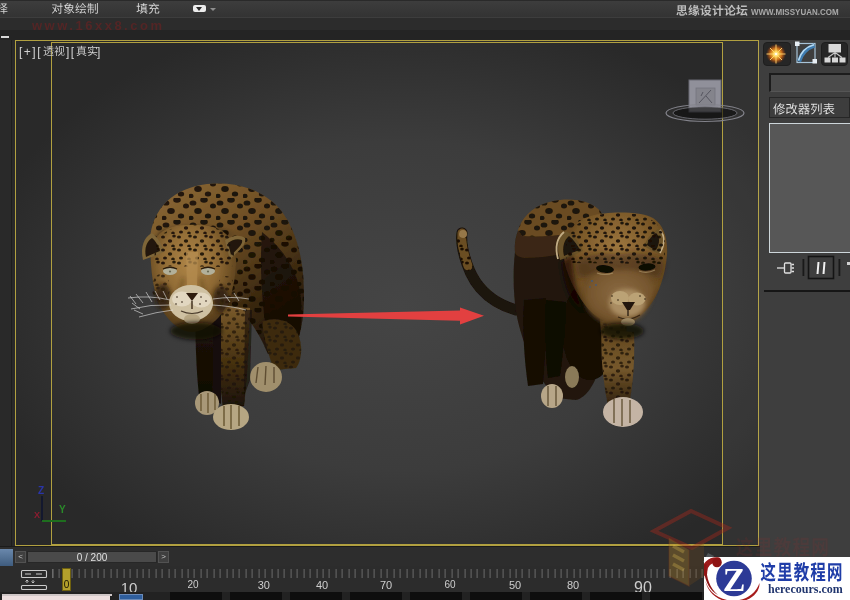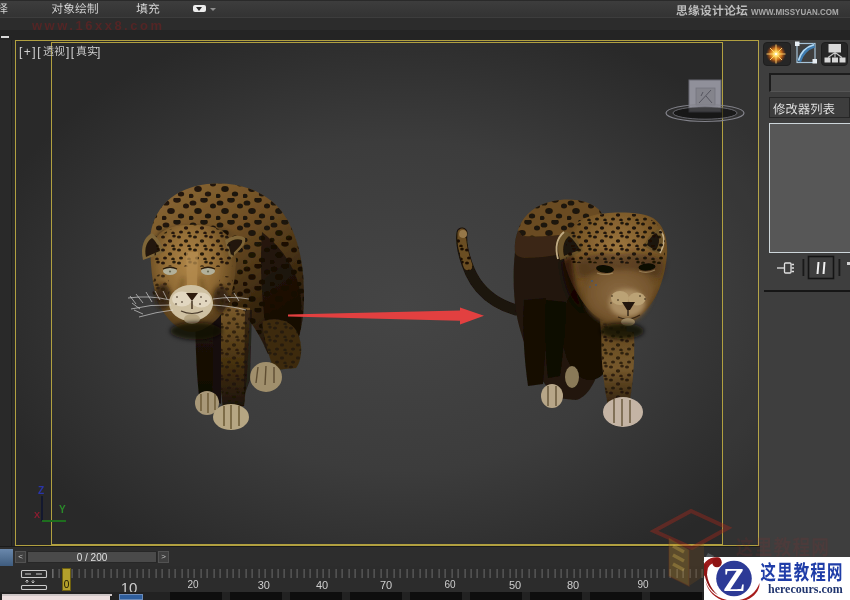--- a/index.html
+++ b/index.html
@@ -325,21 +325,21 @@
   </svg>
 <div class="abs" style="left:52px;top:569px;width:708px;height:9px;background:repeating-linear-gradient(90deg,#6a6a6a 0px,#6a6a6a 1px,transparent 1px,transparent 6.43px);background-position:0.6px 0"></div>
 <div class="abs" style="left:117px;top:579px;width:24px;text-align:center;font-size:15px;color:#cdcdcd">10</div>
 <div class="abs" style="left:181px;top:579px;width:24px;text-align:center;font-size:10px;color:#cdcdcd">20</div>
 <div class="abs" style="left:246px;top:579px;width:24px;text-align:right;font-size:11px;color:#cdcdcd">30</div>
 <div class="abs" style="left:310px;top:579px;width:24px;text-align:center;font-size:11px;color:#cdcdcd">40</div>
 <div class="abs" style="left:374px;top:579px;width:24px;text-align:center;font-size:11px;color:#cdcdcd">70</div>
 <div class="abs" style="left:438px;top:579px;width:24px;text-align:center;font-size:10px;color:#cdcdcd">60</div>
 <div class="abs" style="left:503px;top:579px;width:24px;text-align:center;font-size:11px;color:#cdcdcd">50</div>
 <div class="abs" style="left:567px;top:579px;width:24px;text-align:left;font-size:11px;color:#cdcdcd">80</div>
-<div class="abs" style="left:631px;top:579px;width:24px;text-align:center;font-size:10px;color:#cdcdcd">90</div>
+<div class="abs" style="left:631px;top:579px;width:24px;text-align:center;font-size:16px;color:#cdcdcd">90</div>
 <div class="abs" style="left:62px;top:568px;width:9px;height:23px;background:#b3a02c;border:1px solid #6e600f;color:#151200;font-size:10px;line-height:32px;text-align:center">0</div>
 <div class="abs" style="left:0;top:592px;width:850px;height:8px;background:#222"></div>
 <div class="abs" style="left:2px;top:594px;width:110px;height:2px;background:#cfc7c7"></div>
 <div class="abs" style="left:2px;top:596px;width:108px;height:4px;background:#eddfdf"></div>
 <div class="abs" style="left:119px;top:594px;width:24px;height:6px;background:#2f5f9e;border:1px solid #6a8ab8"></div>
 <div class="abs" style="left:170px;top:592px;width:52px;height:8px;background:#0e0e0e"></div>
 <div class="abs" style="left:230px;top:592px;width:52px;height:8px;background:#0e0e0e"></div>
 <div class="abs" style="left:290px;top:592px;width:52px;height:8px;background:#0e0e0e"></div>
 <div class="abs" style="left:350px;top:592px;width:52px;height:8px;background:#0e0e0e"></div>
 <div class="abs" style="left:410px;top:592px;width:52px;height:8px;background:#0e0e0e"></div>

